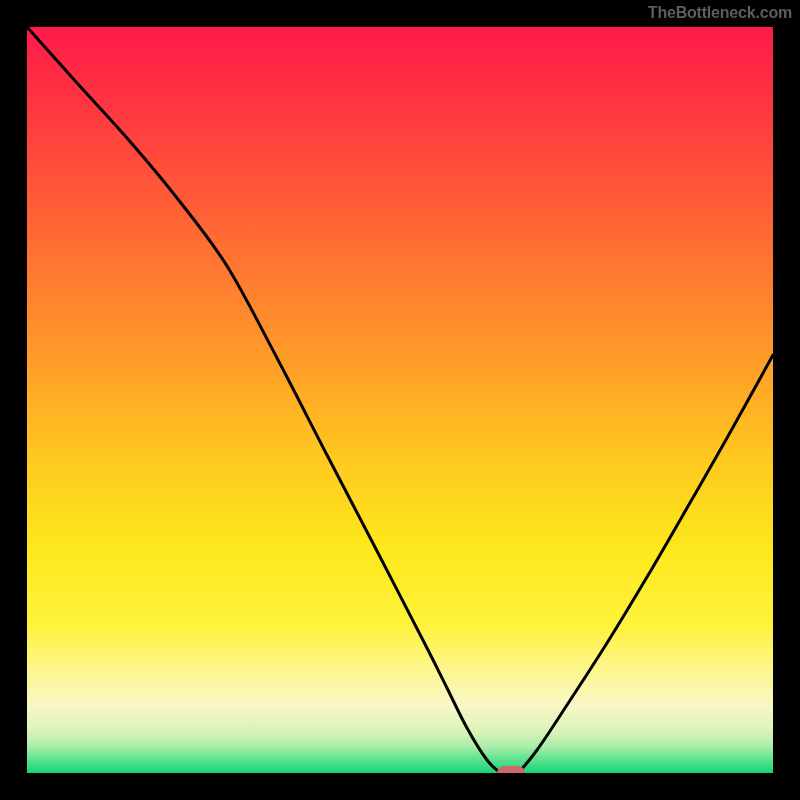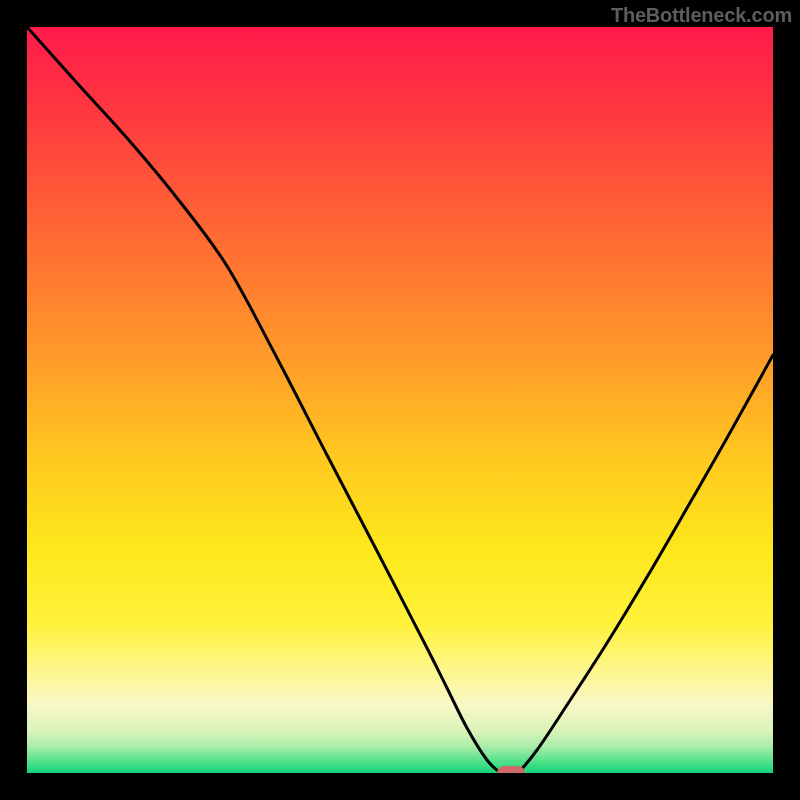--- a/index.html
+++ b/index.html
@@ -25,21 +25,21 @@
     width: 746px;
     height: 746px;
     overflow: hidden;
   }
   .watermark {
     position: absolute;
     top: 4px;
     right: 8px;
     color: #5d5d5d;
     font-family: Arial, Helvetica, sans-serif;
-    font-size: 20px;
+    font-size: 16px;
     font-weight: 600;
     letter-spacing: -0.2px;
   }
   svg { display: block; }
 </style>
 </head>
 <body>
 
 <div class="frame">
   <div class="watermark">TheBottleneck.com</div>

